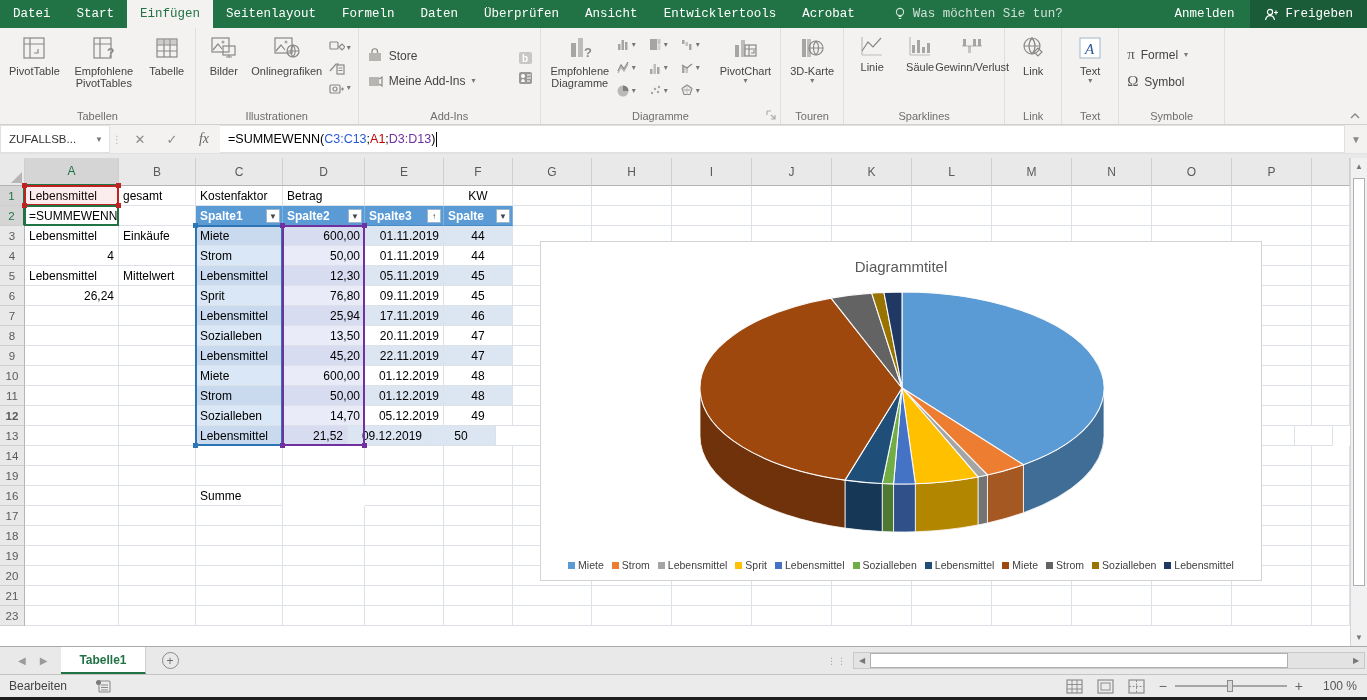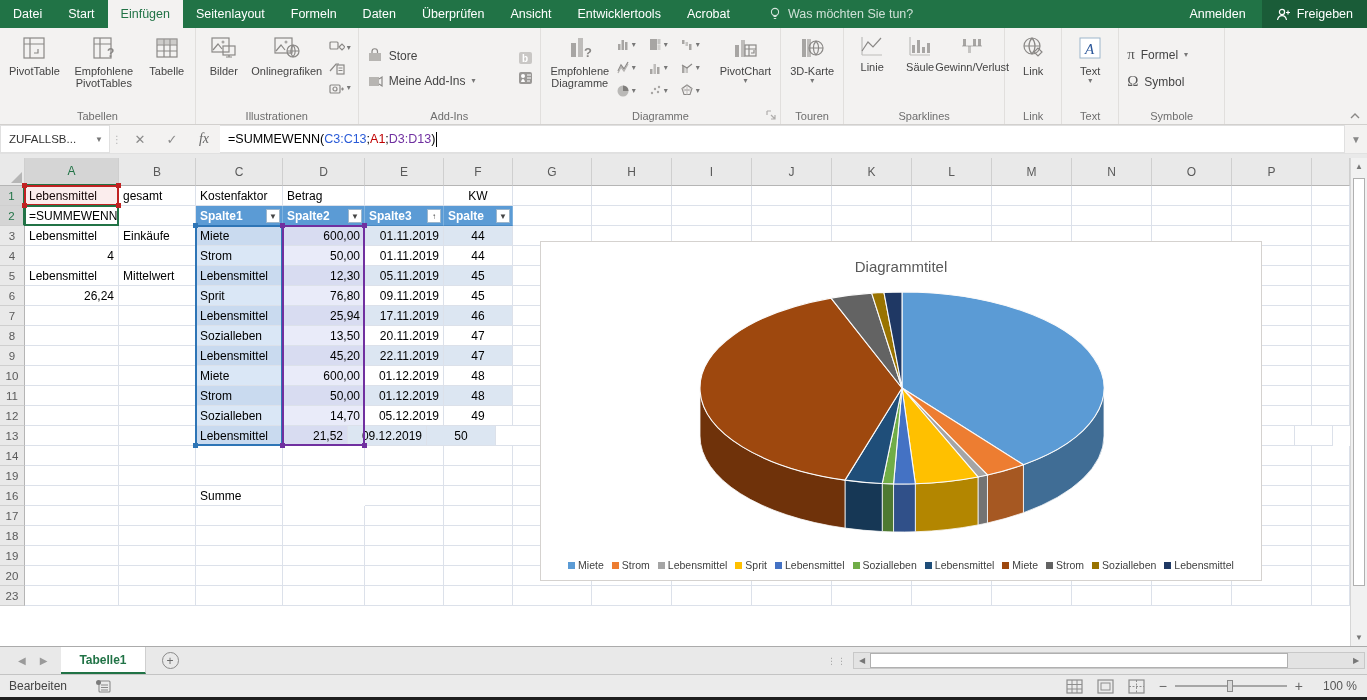--- a/index.html
+++ b/index.html
@@ -1,21 +1,21 @@
 <!DOCTYPE html>
 <html><head>
 <meta charset="utf-8">
 <style>
   * { margin:0; padding:0; box-sizing:border-box; }
   html,body { width:1367px; height:700px; overflow:hidden; }
   body { font-family:"Liberation Sans","DejaVu Sans",sans-serif; background:#fff; }
   #app { position:relative; width:1367px; height:700px; background:#fff; overflow:hidden; }
 
   
-  .ribbon-tabs { position:absolute; left:0; top:0; right:0; height:28px; background:#217346; display:flex; align-items:stretch; color:#fff; font-size:12.5px; }
+  .ribbon-tabs { position:absolute; left:0; top:0; right:0; height:28px; background:#217346; display:flex; align-items:stretch; color:#fff; font-size:12.5px;font-family:Liberation Mono, monospace; }
   .rtab { padding:0 13px; display:flex; align-items:center; cursor:pointer; white-space:nowrap; }
   .rtab.active { background:#f3f2f1; color:#217346; }
   .search-hint { display:flex; align-items:center; gap:7px; color:rgba(255,255,255,.78); margin-left:26px; font-size:12.5px; }
   .tabs-right { margin-left:auto; display:flex; align-items:stretch; }
   .signin { display:flex; align-items:center; padding:0 16px; }
   .share-btn { display:flex; align-items:center; gap:7px; padding:0 14px; background:#1a5c38; }
 
   
   .ribbon-body { position:absolute; left:0; top:28px; right:0; height:97px; background:#f3f2f1; border-bottom:1px solid #d2d0ce; display:flex; }
   .rgroup { position:relative; border-right:1px solid #e1dfdd; padding:4px 4px 16px 4px; }
@@ -733,21 +733,21 @@
         <div class="cell" style="width: 80px;"></div>
         <div class="cell" style="width: 80px;"></div>
         <div class="cell" style="width: 80px;"></div>
         <div class="cell" style="width: 80px;"></div>
         <div class="cell" style="width: 80px;"></div>
         <div class="cell" style="width: 80px;"></div>
         <div class="cell" style="width: 80px;"></div>
         <div class="cell" style="width: 38px;"></div>
       </div>
       <div class="grow">
-        <div class="rh" style="width: 25px;">12</div>
+        <div class="rh" style="width: 25px; font-weight: bold;">12</div>
         <div class="cell" style="width: 94px;"></div>
         <div class="cell" style="width: 77px;"></div>
         <div class="cell" style="width: 87px; background: rgb(218, 231, 246);">Sozialleben</div>
         <div class="cell ar" style="width: 82px; background: rgb(233, 235, 249);">14,70</div>
         <div class="cell ar" style="width: 79px; background: rgb(255, 255, 255);">05.12.2019</div>
         <div class="cell ac" style="width: 69px; background: rgb(255, 255, 255);">49</div>
         <div class="cell" style="width: 79px;"></div>
         <div class="cell" style="width: 80px;"></div>
         <div class="cell" style="width: 80px;"></div>
         <div class="cell" style="width: 80px;"></div>
@@ -894,20 +894,40 @@
         <div class="cell" style="width: 80px;"></div>
         <div class="cell" style="width: 80px;"></div>
         <div class="cell" style="width: 80px;"></div>
         <div class="cell" style="width: 80px;"></div>
         <div class="cell" style="width: 80px;"></div>
         <div class="cell" style="width: 80px;"></div>
         <div class="cell" style="width: 38px;"></div>
       </div>
       <div class="grow">
         <div class="rh" style="width: 25px;">20</div>
+        <div class="cell" style="width: 94px;"></div>
+        <div class="cell" style="width: 77px;"></div>
+        <div class="cell" style="width: 87px;"></div>
+        <div class="cell" style="width: 82px;"></div>
+        <div class="cell" style="width: 79px;"></div>
+        <div class="cell" style="width: 69px;"></div>
+        <div class="cell" style="width: 79px;"></div>
+        <div class="cell" style="width: 80px;"></div>
+        <div class="cell" style="width: 80px;"></div>
+        <div class="cell" style="width: 80px;"></div>
+        <div class="cell" style="width: 80px;"></div>
+        <div class="cell" style="width: 80px;"></div>
+        <div class="cell" style="width: 80px;"></div>
+        <div class="cell" style="width: 80px;"></div>
+        <div class="cell" style="width: 80px;"></div>
+        <div class="cell" style="width: 80px;"></div>
+        <div class="cell" style="width: 38px;"></div>
+      </div>
+      <div class="grow">
+        <div class="rh" style="width: 25px;">21</div>
         <div class="cell" style="width: 94px;"></div>
         <div class="cell" style="width: 77px;"></div>
         <div class="cell" style="width: 87px;"></div>
         <div class="cell" style="width: 82px;"></div>
         <div class="cell" style="width: 79px;"></div>
         <div class="cell" style="width: 69px;"></div>
         <div class="cell" style="width: 79px;"></div>
         <div class="cell" style="width: 80px;"></div>
         <div class="cell" style="width: 80px;"></div>
         <div class="cell" style="width: 80px;"></div>

